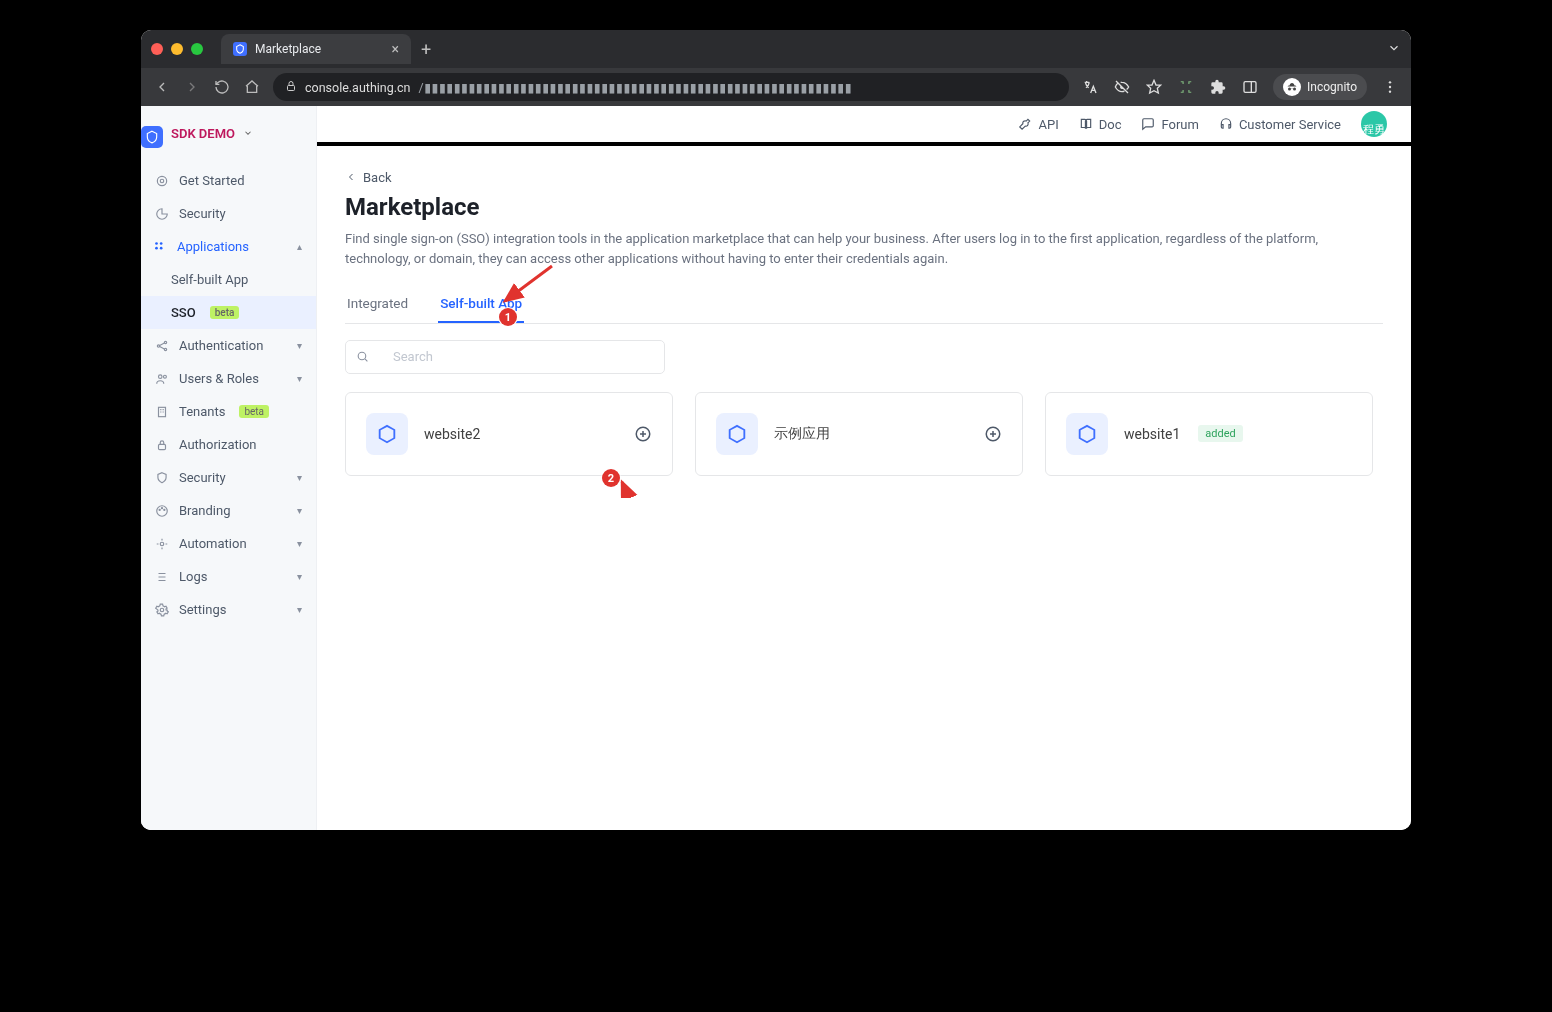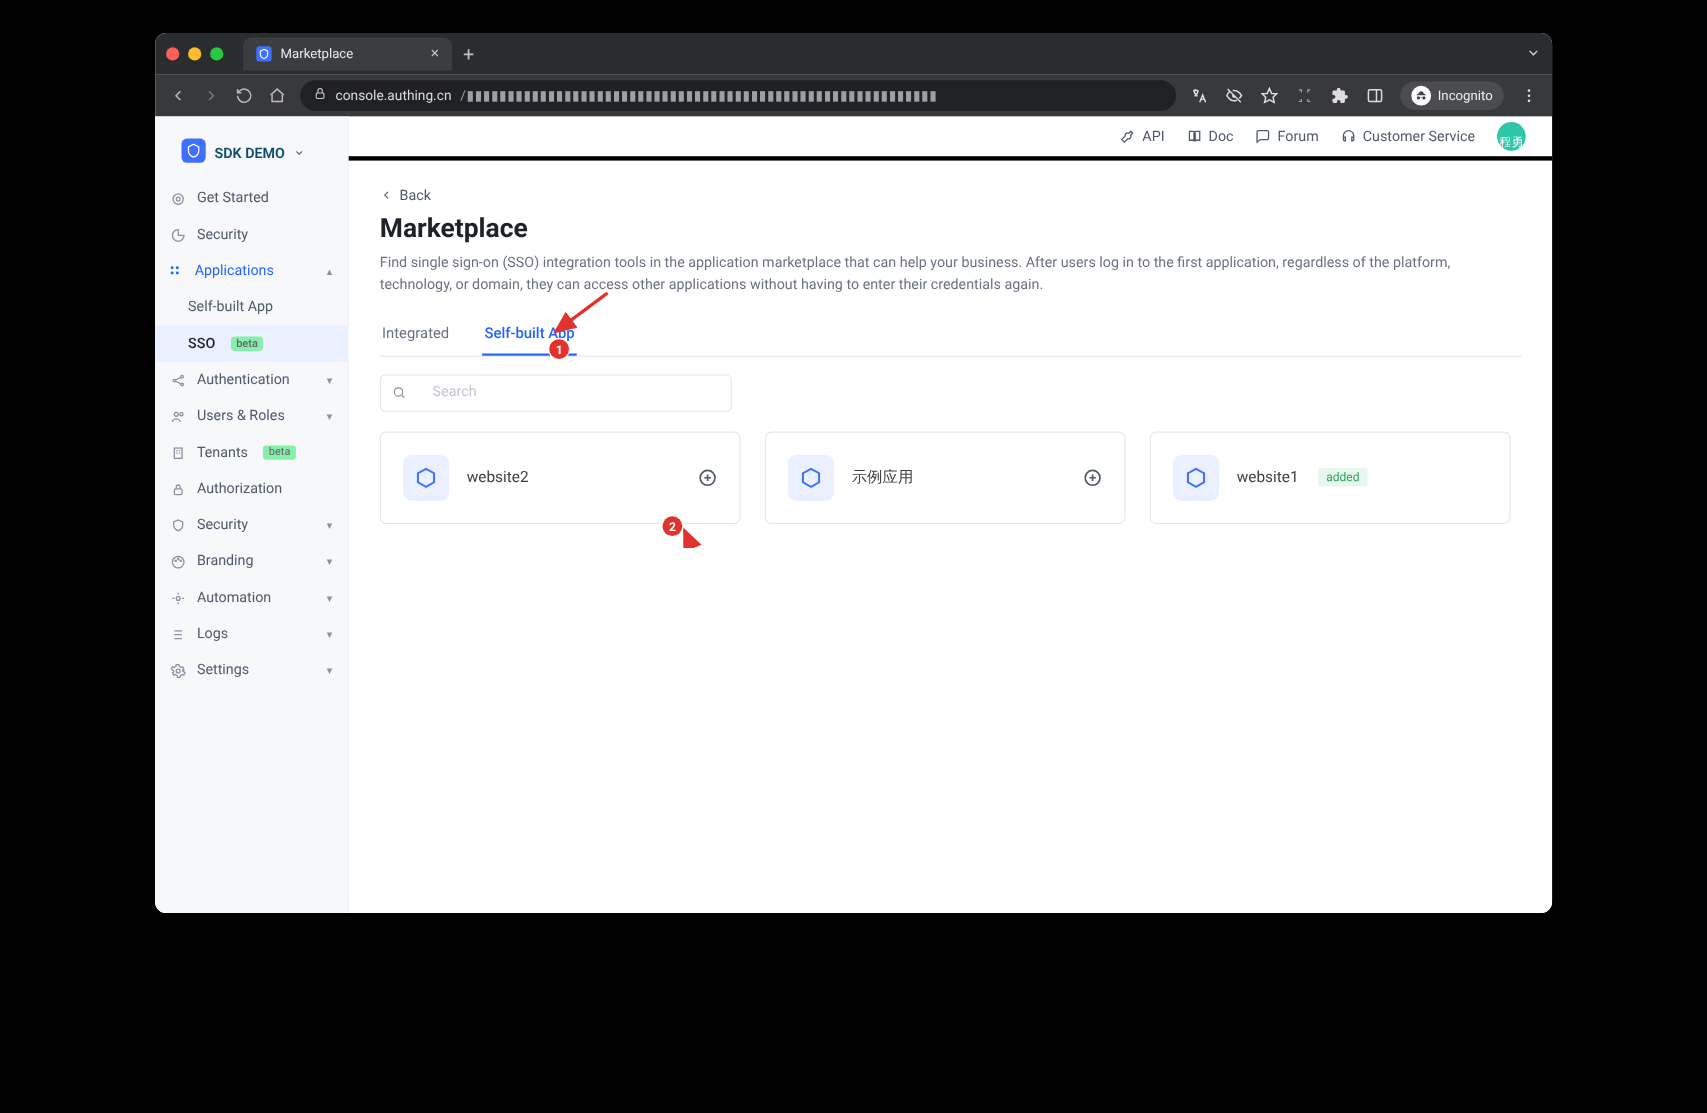--- a/index.html
+++ b/index.html
@@ -26,32 +26,32 @@
   .addr { flex:1; display:flex; align-items:center; gap:8px; background:#202124; border-radius:16px; height:28px; padding:0 12px; font-size:12.5px; color:#ddd; overflow:hidden; }
   .addr .lock { color:#ccc; }
   .addr .dimmed { color:#9aa0a6; letter-spacing:.5px; }
   .chrome-right { display:flex; align-items:center; gap:14px; }
   .chrome-right .ico { width:18px; height:18px; color:#ddd; display:flex; align-items:center; justify-content:center; }
   .incognito-pill { display:flex; align-items:center; gap:6px; background:#4b4c4f; border-radius:14px; height:26px; padding:0 10px; color:#eee; font-size:12px; }
   .incognito-pill .ico { background:#fff; border-radius:50%; width:18px; height:18px; color:#444; }
   
   .app { flex:1; display:flex; min-height:0; background:#fff; }
   .sidebar { width:176px; background:#f6f8fa; border-right:1px solid #eef0f3; display:flex; flex-direction:column; padding-top:10px; overflow-y:auto; }
-  .workspace { display:flex; align-items:flex-end; gap:8px; padding:10px 24px 16px; font-size:13px; font-weight:600; color:#0c4a6e; cursor:pointer; }
+  .workspace { display:flex; align-items:flex-start; gap:8px; padding:10px 0 16px; font-size:13px; font-weight:600; color:#be185d; cursor:pointer; }
   .ws-badge { width:22px; height:22px; border-radius:5px; background:#3f6fff; display:flex; align-items:center; justify-content:center; }
   .ws-badge svg { width:14px; height:14px; color:#fff; }
   .workspace .chev { color:#666; }
   .side-item { display:flex; align-items:center; gap:10px; padding:9px 14px; font-size:13px; color:#4e5969; cursor:pointer; }
   .side-item .side-ico { width:14px; height:14px; color:#8a919f; display:flex; align-items:center; justify-content:center; flex:0 0 14px; }
   .side-item.active { color:#2563ff;padding-left:12px; }
   .side-item.active .side-ico { color:#2563ff; }
   .side-item .expand { margin-left:auto; font-size:10px; color:#8a919f; }
   .side-sub { padding-left:30px; }
   .side-sub.selected { background:#eaf0ff; color:#1d2129; font-weight:500; }
-  .beta { display:inline-block; background:#86efac; color:#666; border-radius:3px; font-size:10px; padding:1px 5px; margin-left:4px; }
+  .beta { display:inline-block; background:#bef264; color:#666; border-radius:3px; font-size:10px; padding:1px 5px; margin-left:4px; }
   
   .mainwrap { flex:1; display:flex; flex-direction:column; min-width:0; }
   .topbar { height:40px; display:flex; align-items:center; justify-content:flex-end; gap:20px; padding:0 24px; border-bottom:4px solid #000000; font-size:13px; color:#4e5969; }
   .topbar .top-item { display:flex; align-items:center; gap:6px; cursor:pointer; }
   .topbar .top-item svg { width:14px; height:14px; color:#4e5969; }
   .avatar { width:26px; height:26px; border-radius:50%; background:#2bc7a7; color:#fff; font-size:11px; display:flex; align-items:flex-end; justify-content:center; cursor:pointer; }
   
   .content { padding:22px 28px; overflow:auto; position:relative; }
   .back { display:inline-flex; align-items:center; gap:6px; color:#4e5969; font-size:13px; cursor:pointer; margin-bottom:8px; }
   .page-title { font-size:24px; font-weight:700; color:#1d2129; margin-bottom:8px; }

